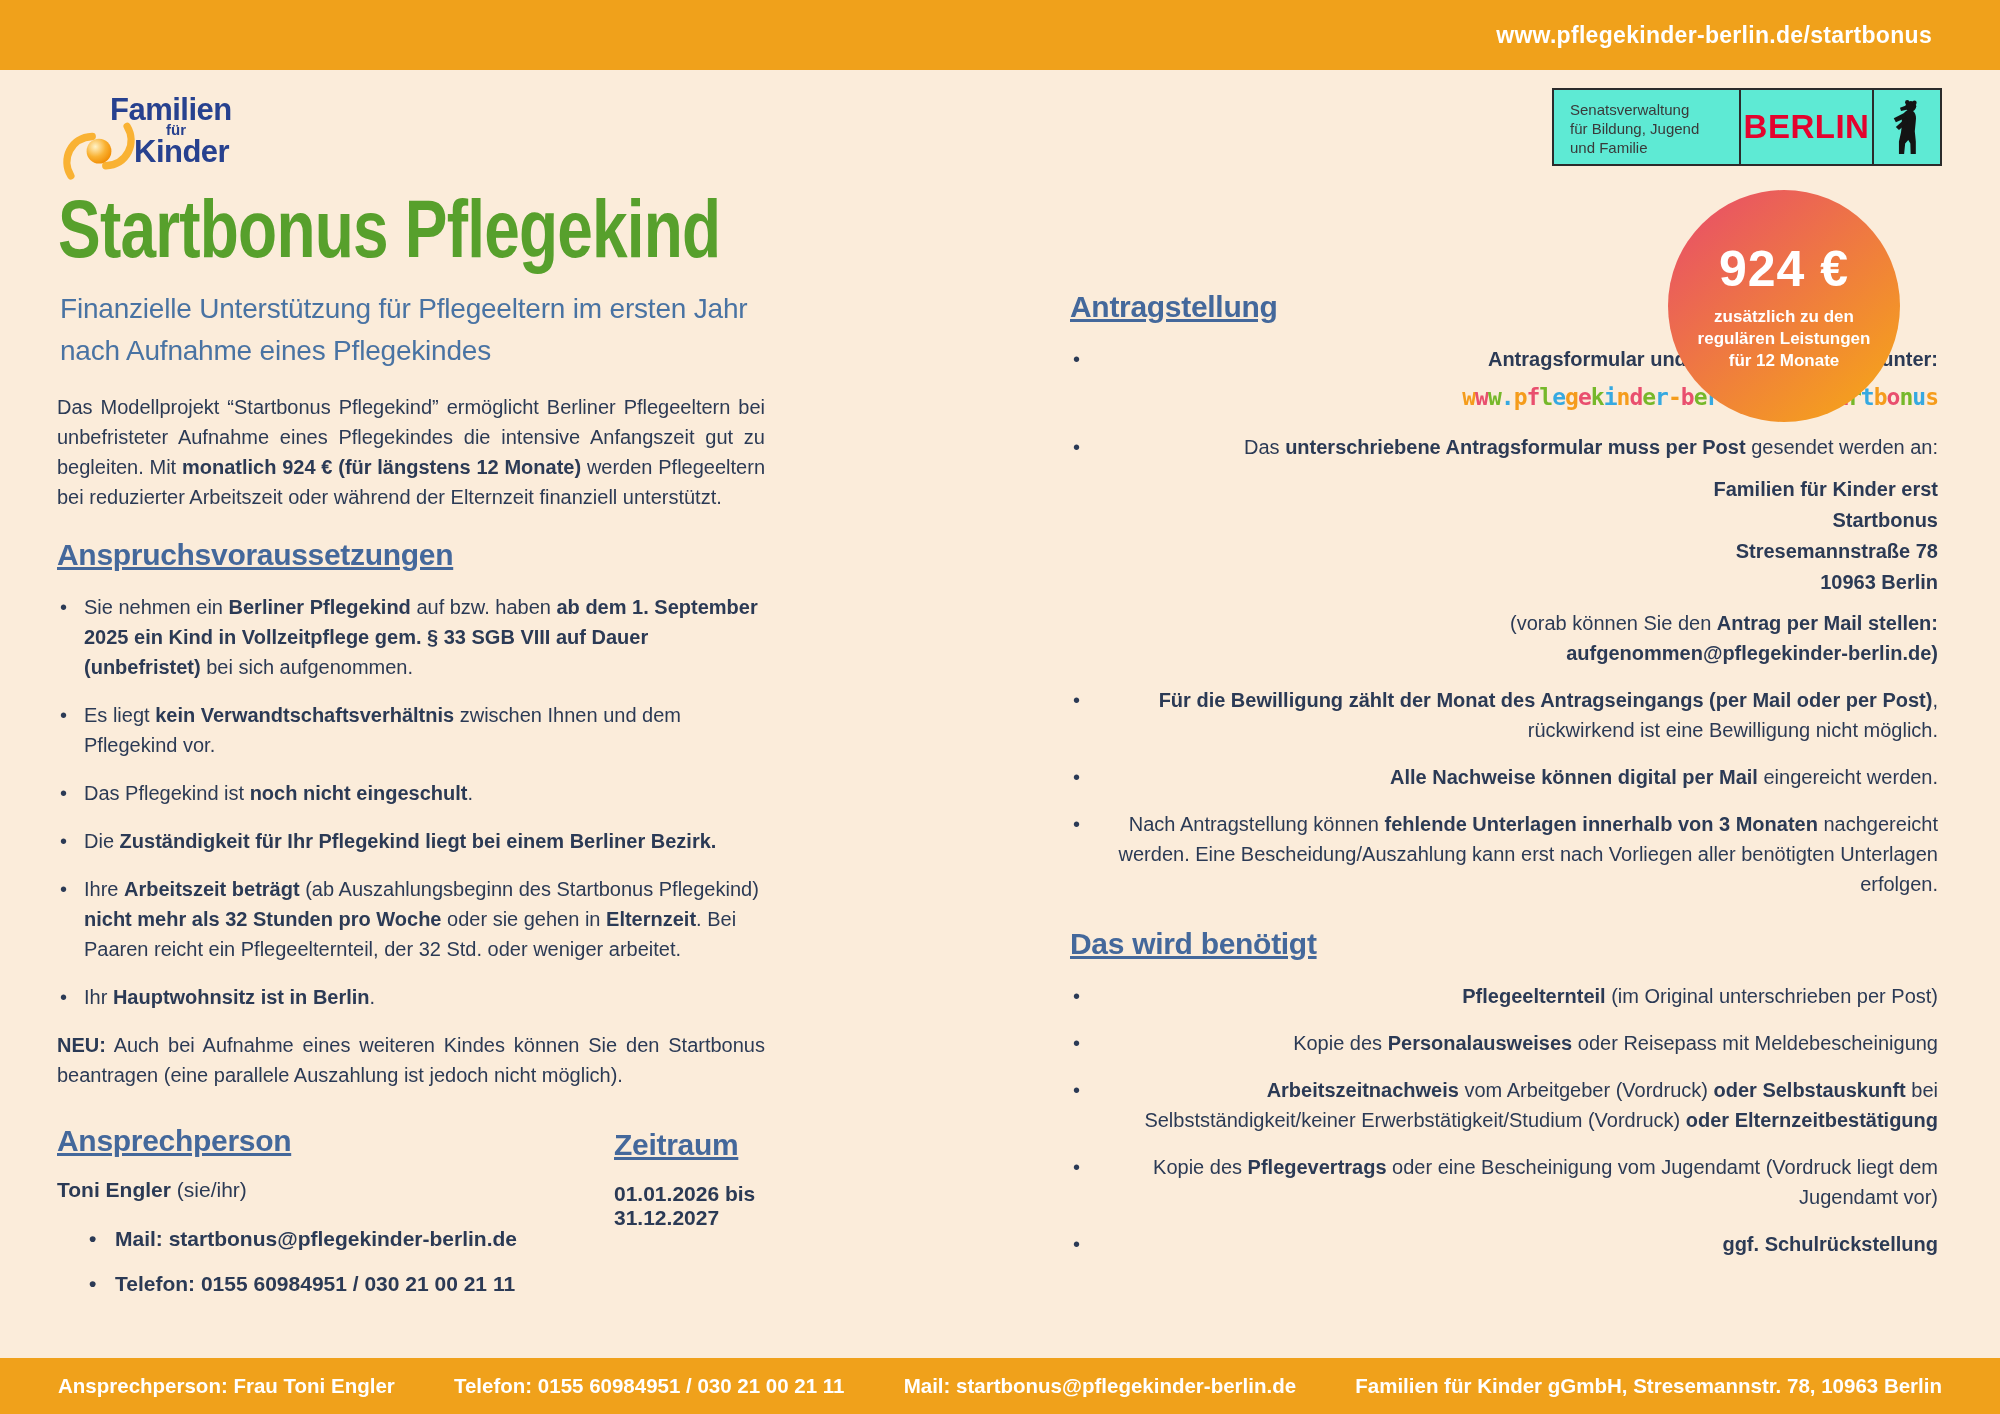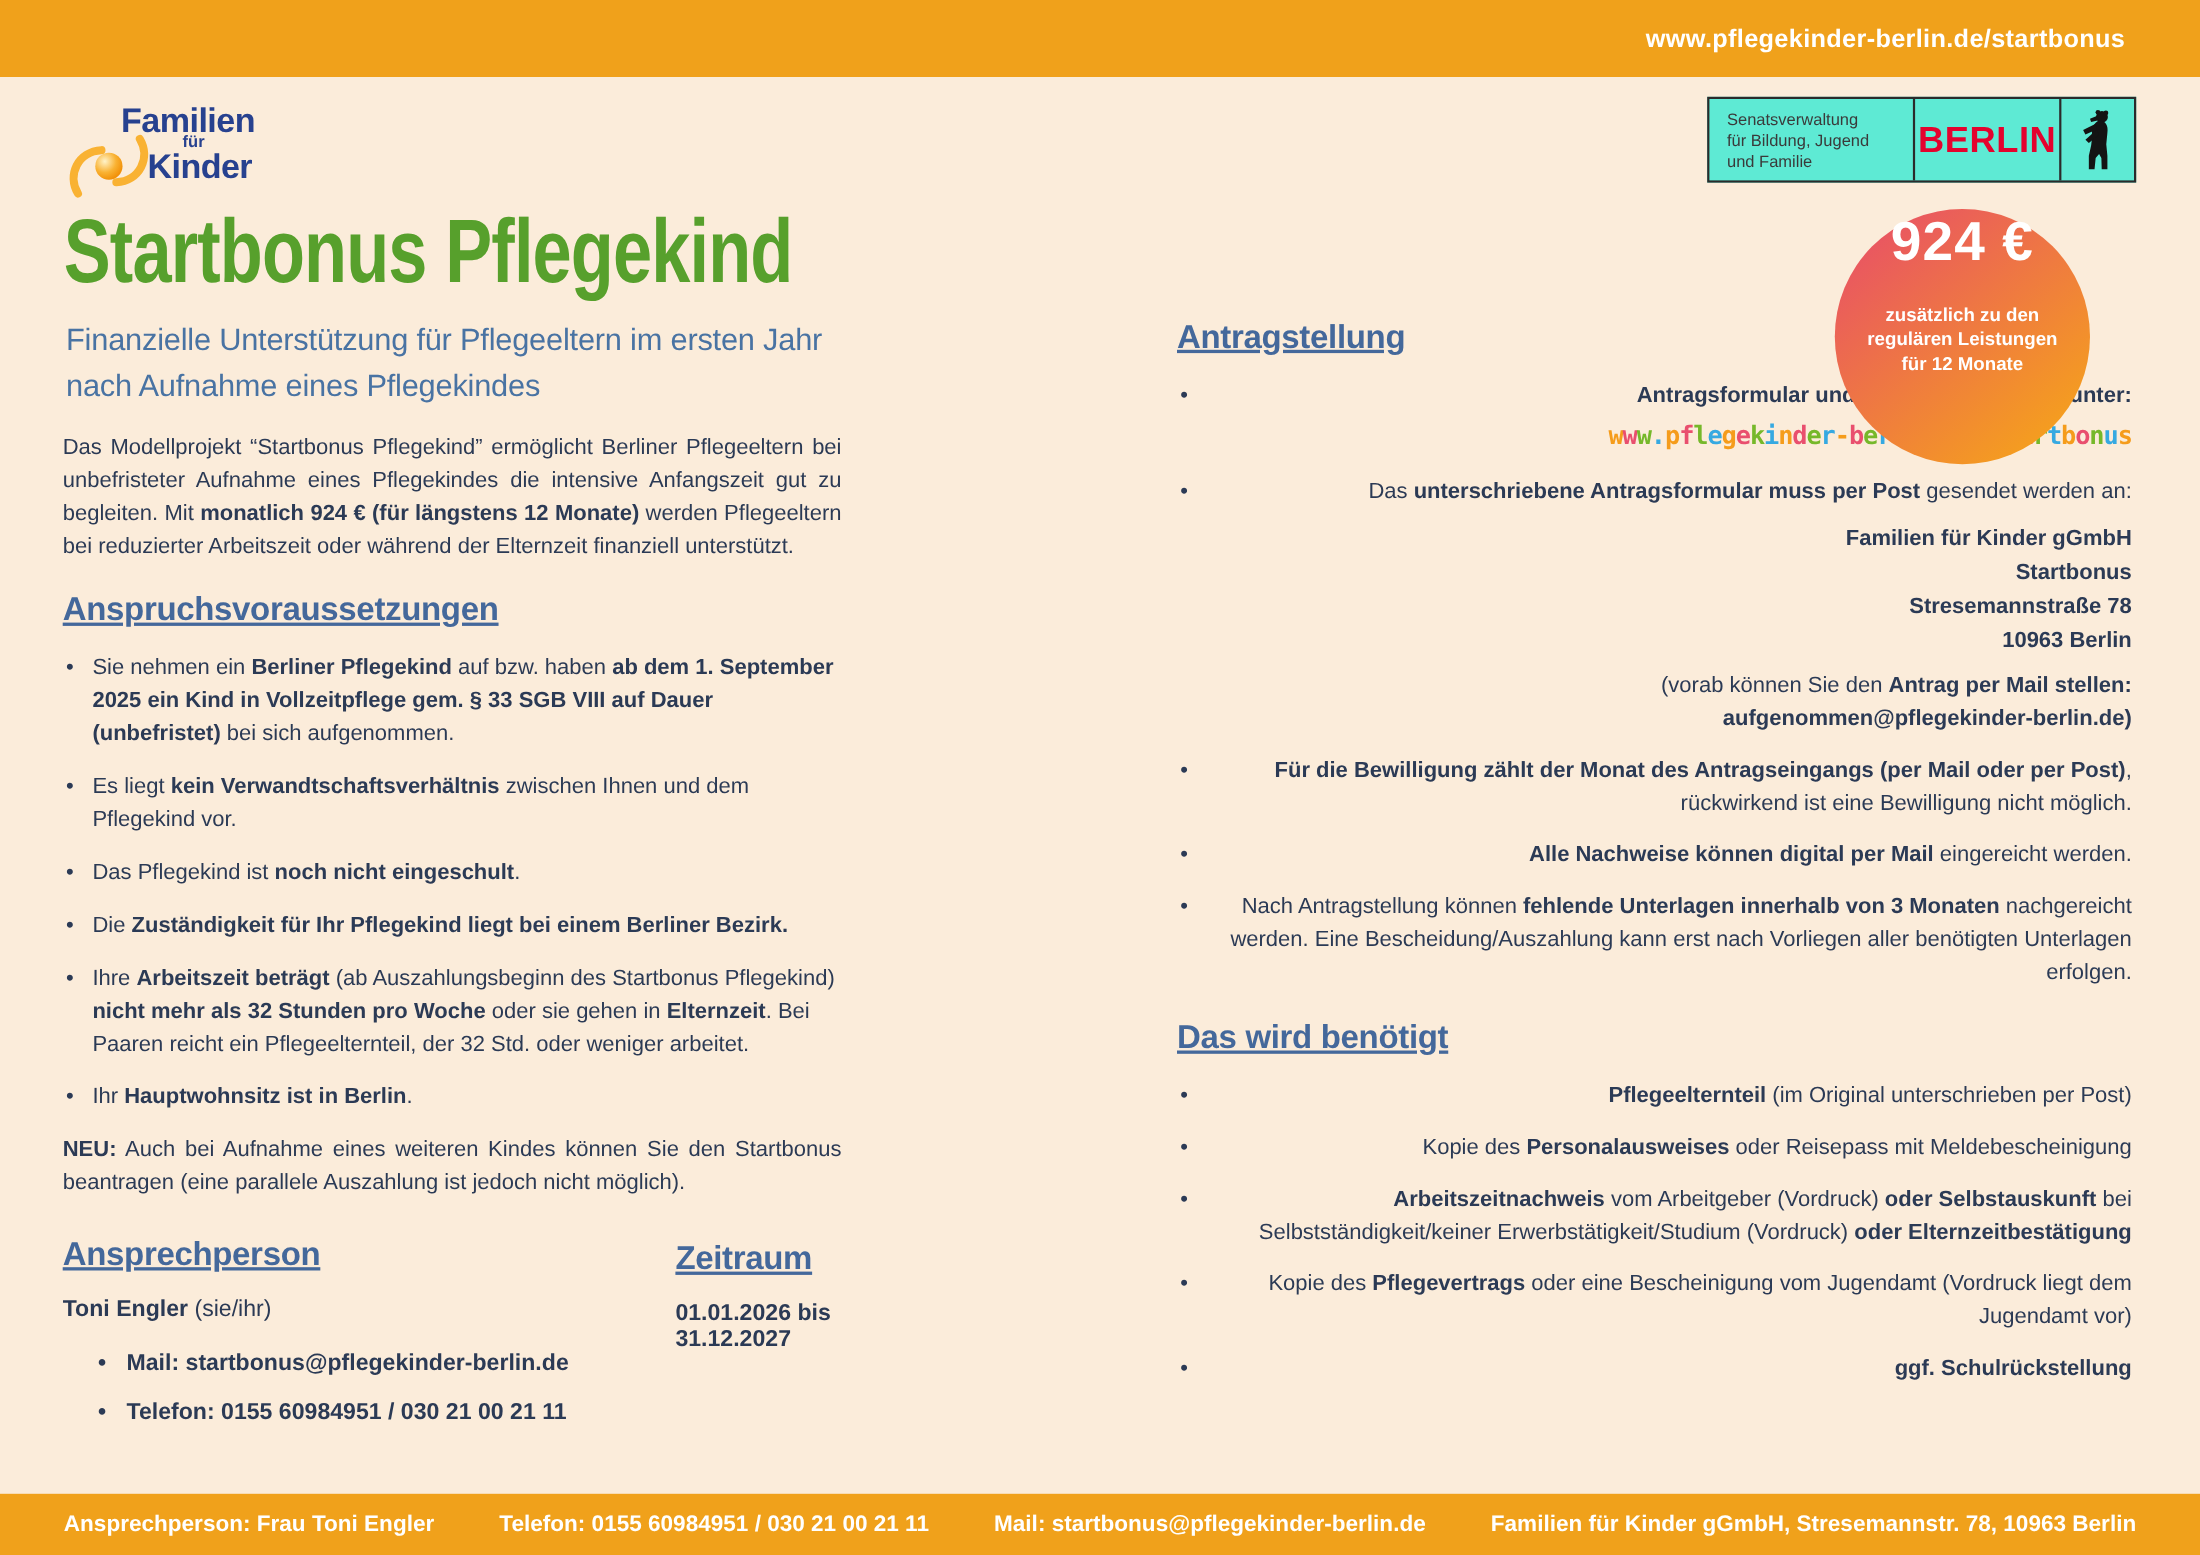--- a/index.html
+++ b/index.html
@@ -28,21 +28,21 @@
   .senat{position:absolute;left:1552px;top:88px;width:390px;height:78px;background:#5eead4;border:2px solid #2b2b2b;display:flex;align-items:stretch;}
   .senat-dept{flex:0 0 185px;padding:10px 8px 8px 16px;font-size:15px;line-height:1.28;color:#3a3a3a;}
   .senat-mid{flex:0 0 135px;border-left:2px solid #2b2b2b;border-right:2px solid #2b2b2b;display:flex;align-items:center;justify-content:center;}
   .senat-city{color:var(--c-berlin_red,#E4032E);font-weight:bold;font-size:33px;letter-spacing:.5px;}
   .senat-bear{flex:1;display:flex;align-items:center;justify-content:center;}
   .senat-bear svg{height:58px;}
 
   
   .badge{position:absolute;left:1668px;top:190px;width:232px;height:232px;border-radius:50%;
     background:linear-gradient(140deg,var(--c-badge_grad_start,#E84F68) 5%,var(--c-badge_grad_end,#F5A11C) 90%);
-    display:flex;flex-direction:column;align-items:center;text-align:center;color:#fff;z-index:5;gap:20px;}
+    display:flex;flex-direction:column;align-items:center;justify-content:center;text-align:center;color:#fff;z-index:5;}
   .badge-amount{font-size:50px;font-weight:bold;letter-spacing:1px;margin-bottom:8px;}
   .badge-note{font-size:17px;font-weight:bold;line-height:1.3;width:176px;}
 
   
   .title{position:absolute;left:58px;top:182px;font-size:82px;font-weight:bold;color:var(--c-title_green,#57A02C);
     white-space:nowrap;letter-spacing:-1px;transform:scaleX(.78);transform-origin:left top;}
   .subtitle{position:absolute;left:60px;top:288px;width:716px;font-size:28px;line-height:1.5;color:var(--c-subtitle_blue,#4973A3);letter-spacing:-.2px;}
 
   
   h2{font-size:30px;font-weight:bold;color:var(--c-heading_blue,#44689B);letter-spacing:-.3px;margin:0 0 20px 0;text-decoration:underline;}
@@ -171,21 +171,21 @@
   <div class="col-right">
     <h2>Antragstellung</h2>
     <ul class="flyer-list">
       <li>
         <span><span class="b">Antragsformular und weitere Dokumente unter:</span></span>
         <div class="rainbow"><span style="color: rgb(245, 156, 27);">w</span><span style="color: rgb(233, 79, 110);">w</span><span style="color: rgb(118, 184, 42);">w</span><span style="color: rgb(54, 169, 225);">.</span><span style="color: rgb(245, 156, 27);">p</span><span style="color: rgb(233, 79, 110);">f</span><span style="color: rgb(118, 184, 42);">l</span><span style="color: rgb(54, 169, 225);">e</span><span style="color: rgb(245, 156, 27);">g</span><span style="color: rgb(233, 79, 110);">e</span><span style="color: rgb(118, 184, 42);">k</span><span style="color: rgb(54, 169, 225);">i</span><span style="color: rgb(245, 156, 27);">n</span><span style="color: rgb(233, 79, 110);">d</span><span style="color: rgb(118, 184, 42);">e</span><span style="color: rgb(54, 169, 225);">r</span><span style="color: rgb(245, 156, 27);">-</span><span style="color: rgb(233, 79, 110);">b</span><span style="color: rgb(118, 184, 42);">e</span><span style="color: rgb(54, 169, 225);">r</span><span style="color: rgb(245, 156, 27);">l</span><span style="color: rgb(233, 79, 110);">i</span><span style="color: rgb(118, 184, 42);">n</span><span style="color: rgb(54, 169, 225);">.</span><span style="color: rgb(245, 156, 27);">d</span><span style="color: rgb(233, 79, 110);">e</span><span style="color: rgb(118, 184, 42);">/</span><span style="color: rgb(54, 169, 225);">s</span><span style="color: rgb(245, 156, 27);">t</span><span style="color: rgb(233, 79, 110);">a</span><span style="color: rgb(118, 184, 42);">r</span><span style="color: rgb(54, 169, 225);">t</span><span style="color: rgb(245, 156, 27);">b</span><span style="color: rgb(233, 79, 110);">o</span><span style="color: rgb(118, 184, 42);">n</span><span style="color: rgb(54, 169, 225);">u</span><span style="color: rgb(245, 156, 27);">s</span></div>
       </li>
       <li>
         <span><span>Das </span><span class="b">unterschriebene Antragsformular muss per Post</span><span> gesendet werden an:</span></span>
         <div class="address">
-          <div>Familien für Kinder gGmbH</div>
+          <div>Familien für Kinder erst</div>
           <div>Startbonus</div>
           <div>Stresemannstraße 78</div>
           <div>10963 Berlin</div>
         </div>
         <div class="mailnote"><span>(vorab können Sie den </span><span class="b">Antrag per Mail stellen:</span></div>
         <div class="mailnote indent"><span class="b">aufgenommen@pflegekinder-berlin.de)</span></div>
       </li>
       <li><span class="b">Für die Bewilligung zählt der Monat des Antragseingangs (per Mail oder per Post)</span><span>, rückwirkend ist eine Bewilligung nicht möglich.</span></li>
       <li><span class="b">Alle Nachweise können digital per Mail</span><span> eingereicht werden.</span></li>
       <li><span>Nach Antragstellung können </span><span class="b">fehlende Unterlagen innerhalb von 3 Monaten</span><span> nachgereicht werden. Eine Bescheidung/Auszahlung kann erst nach Vorliegen aller benötigten Unterlagen erfolgen.</span></li>

